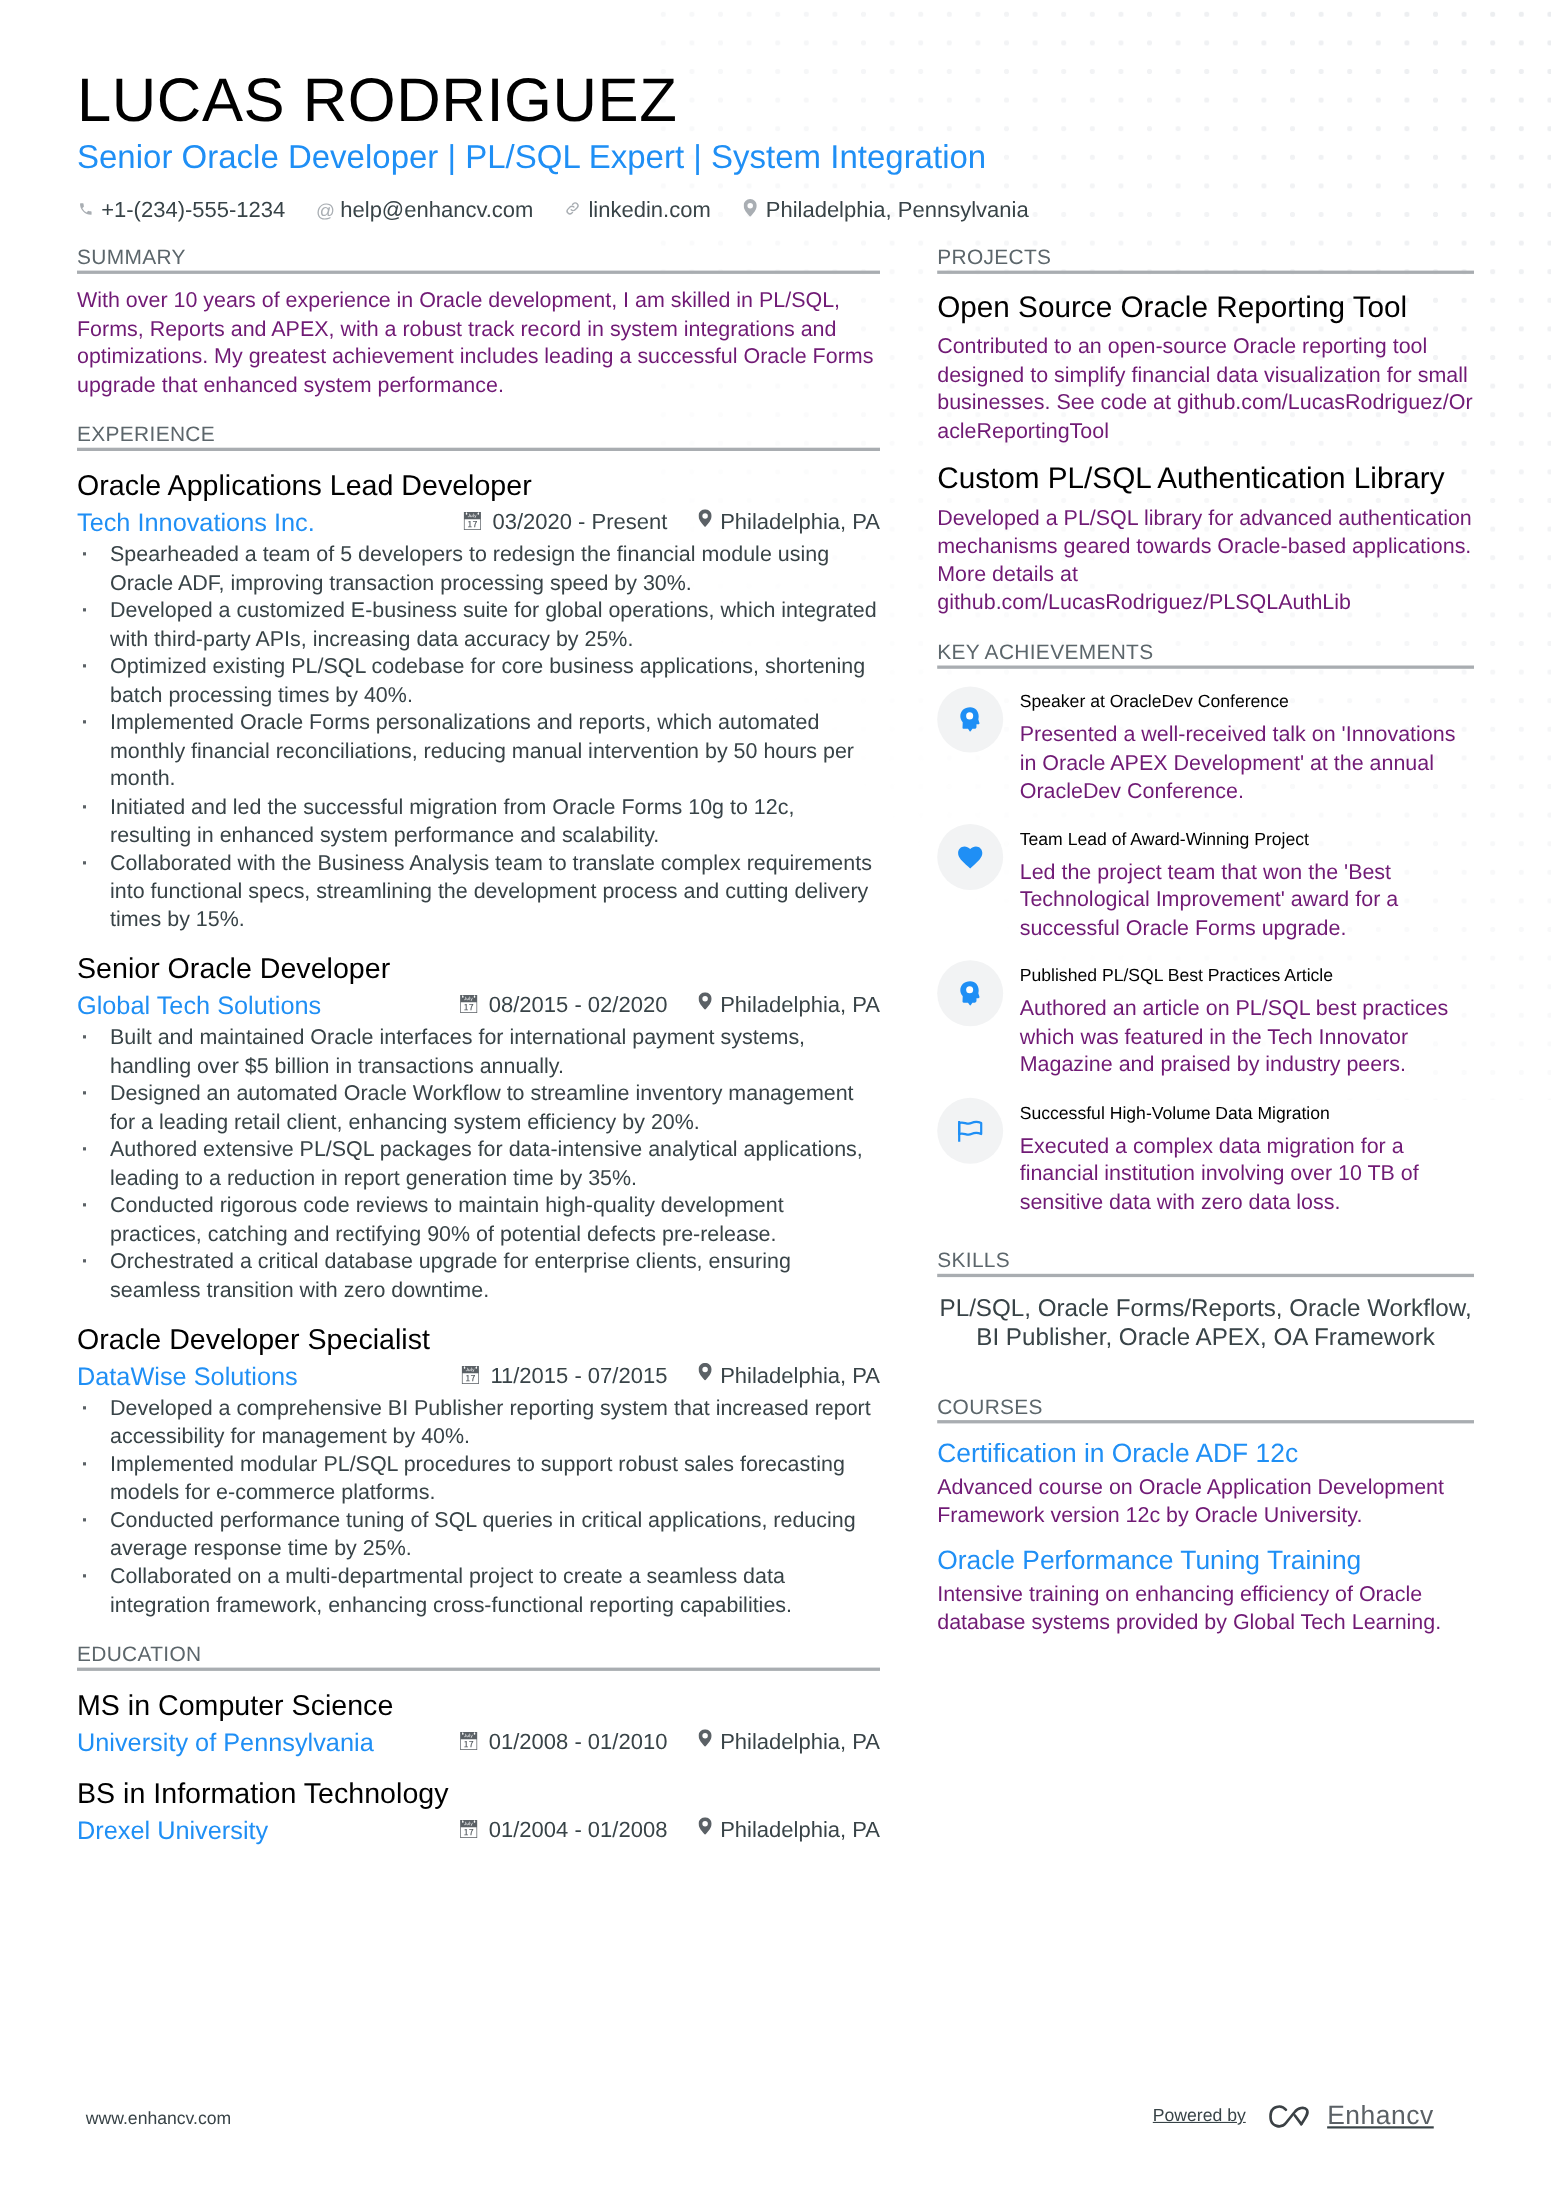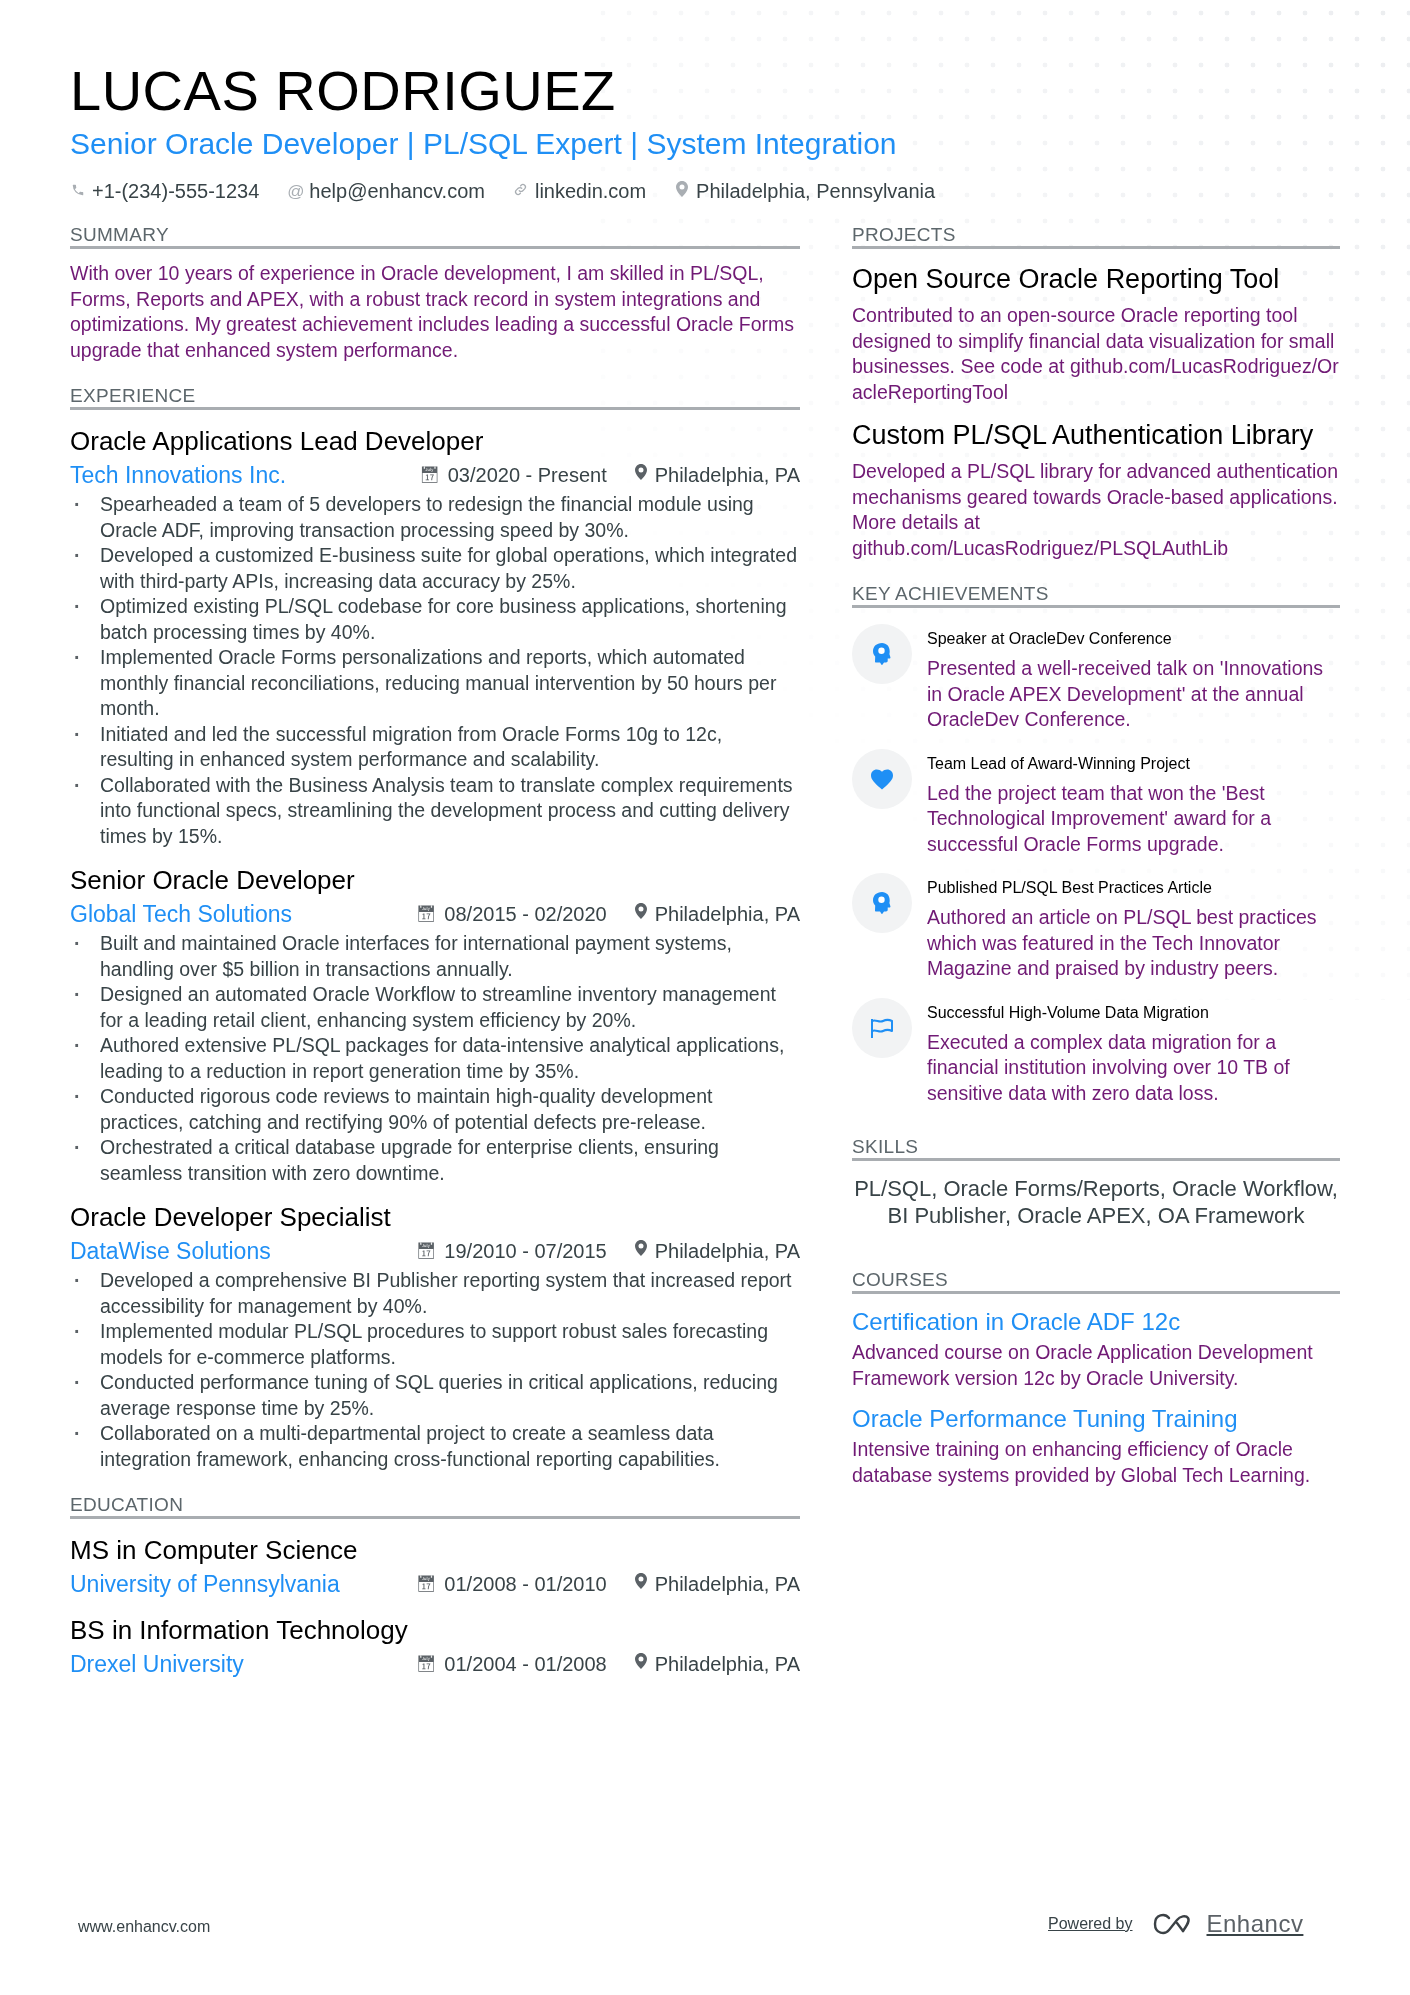--- a/index.html
+++ b/index.html
@@ -155,21 +155,21 @@
         <li>Orchestrated a critical database upgrade for enterprise clients, ensuring seamless transition with zero downtime.</li>
       </ul>
     </div>
 
     <div class="entry">
       <div class="entry-title">Oracle Developer Specialist</div>
       <div class="entry-meta">
         <span class="company">DataWise Solutions</span>
         <span class="date">
             <span class="meta-ic">📅︎</span>
-            <span>19/2010 - 07/2015</span>
+            <span>11/2015 - 07/2015</span>
           </span>
         <span class="loc">
             <span class="meta-ic"><svg width="12" height="16" viewBox="0 0 24 32">
                 <path fill="#5b6166" d="M12 0C5.4 0 0 5.4 0 12c0 9 12 20 12 20s12-11 12-20C24 5.4 18.6 0 12 0zm0 17a5 5 0 1 1 0-10 5 5 0 0 1 0 10z"></path>
               </svg></span>
             <span>Philadelphia, PA</span>
           </span>
       </div>
       <ul class="bullets">
         <li>Developed a comprehensive BI Publisher reporting system that increased report accessibility for management by 40%.</li>

